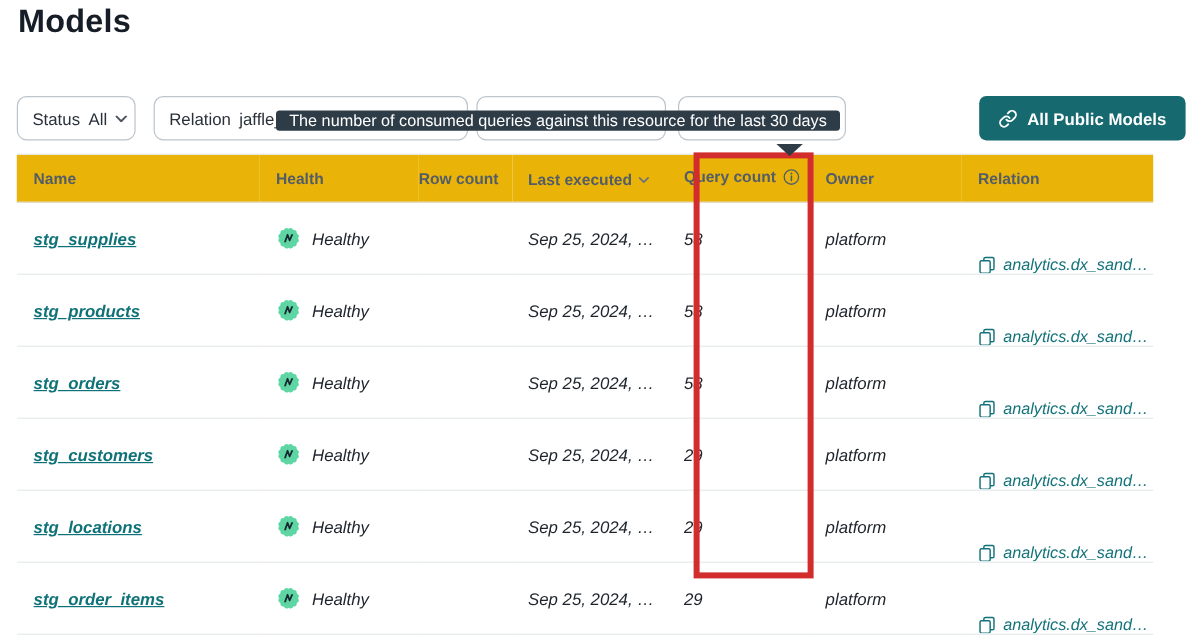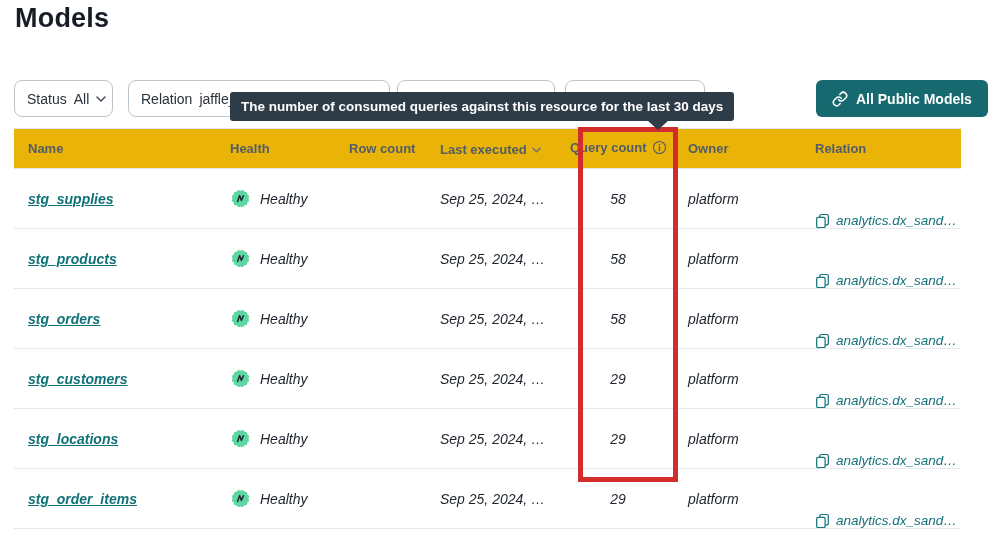--- a/index.html
+++ b/index.html
@@ -22,22 +22,22 @@
   .chev { display:inline-block; color:#4a545e; }
   .chev svg { display:block; }
 
   
   .btn-public { position:absolute; left:816px; top:80px; height:37px; padding:0 16px;
                 background:#15696f; color:#fff; font-size:14px; font-weight:700;
                 border:none; border-radius:6px; display:flex; align-items:center; gap:8px;
                 cursor:pointer;text-align:right; }
 
   
-  .tooltip { position:absolute; left:230px; top:92px; height:29px; z-index:9;
-             background:#2e3c48; color:#fff; font-size:13.5px; font-weight:700;
+  .tooltip { position:absolute; left:230px; top:92px; height:17px; z-index:9;
+             background:#2e3c48; color:#fff; font-size:13.5px; font-weight:400;
              border-radius:3px; display:flex; align-items:center; padding:0 11px;
              white-space:nowrap; }
   .tooltip-arrow { position:absolute; left:647px; top:120px; z-index:9; width:0; height:0;
                    border-left:11px solid transparent; border-right:11px solid transparent;
                    border-top:10px solid #2e3c48; }
 
   
   .models-table { position:absolute; left:14px; top:128px; width:947px;
                   border-collapse:collapse; table-layout:fixed; }
   .models-table thead tr { background:#eab308; height:40px;
@@ -51,21 +51,21 @@
   .col-name   { width:202px; }
   .col-health { width:133px; }
   .col-rows   { width:78px;  }
   .col-exec   { width:143px; }
   .col-query  { width:108px; }
   .col-owner  { width:123px; }
   .col-rel    { width:160px; }
 
   th.pad-name, td.pad-name   { padding-left:14px; }
   th.pad-health, td.pad-health { padding-left:14px; }
-  th.al-right, td.al-right   { text-align:center; padding-right:12px; }
+  th.al-right, td.al-right   { text-align:left; padding-right:12px; }
   th.pad-exec, td.pad-exec   { padding-left:13px; }
   th.pad-owner, td.pad-owner { padding-left:10px; }
   th.pad-rel, td.pad-rel     { padding-left:14px; }
 
   .sort-chev { display:inline-block; vertical-align:1px; margin-left:5px; color:#6a737d; }
   .info-ic { display:inline-block; vertical-align:-3px; margin-left:5px; }
 
   .model-link { color:#0f7278; font-weight:700; text-decoration:underline; cursor:pointer; }
   .health-cell { display:flex; align-items:center; gap:9px; }
   .health-badge { width:21px; height:21px; flex:0 0 auto; }

